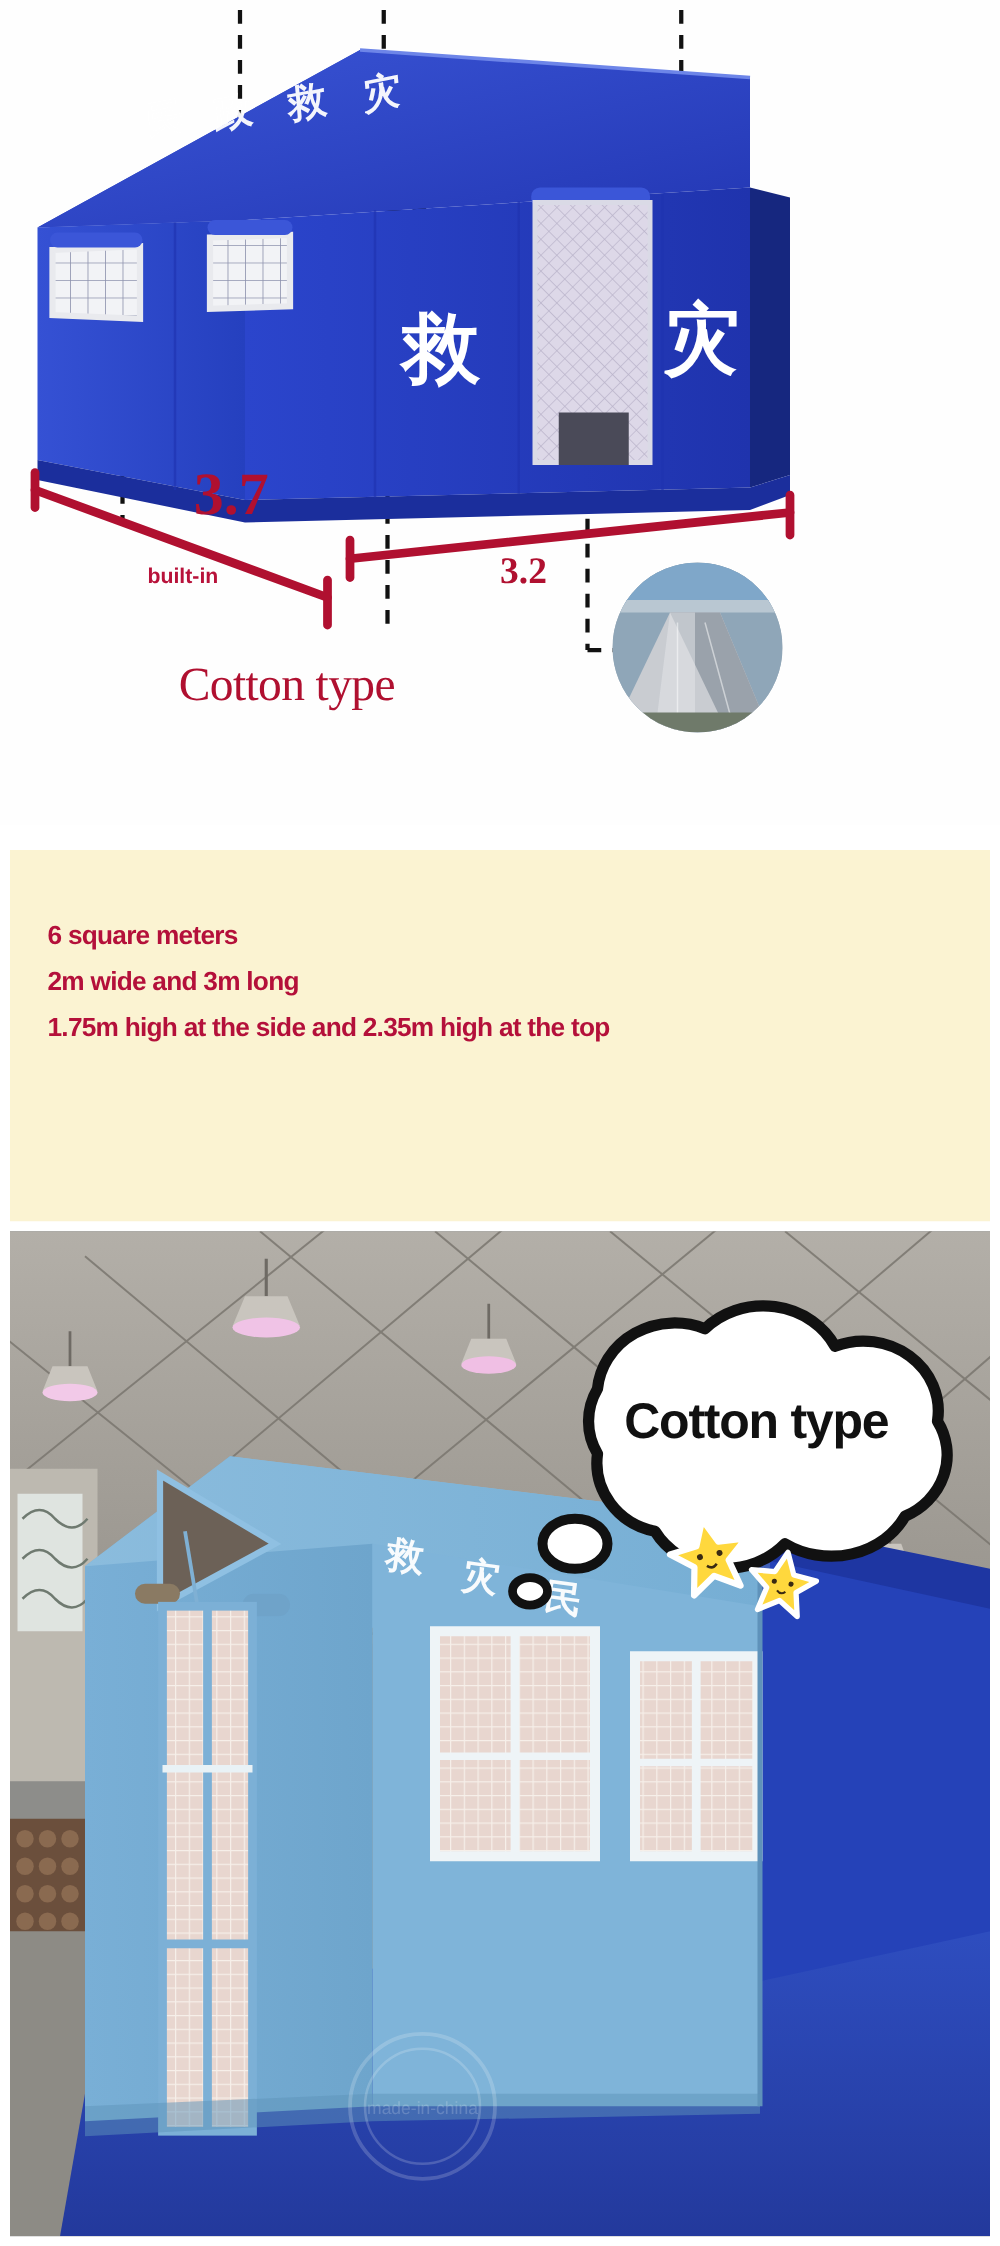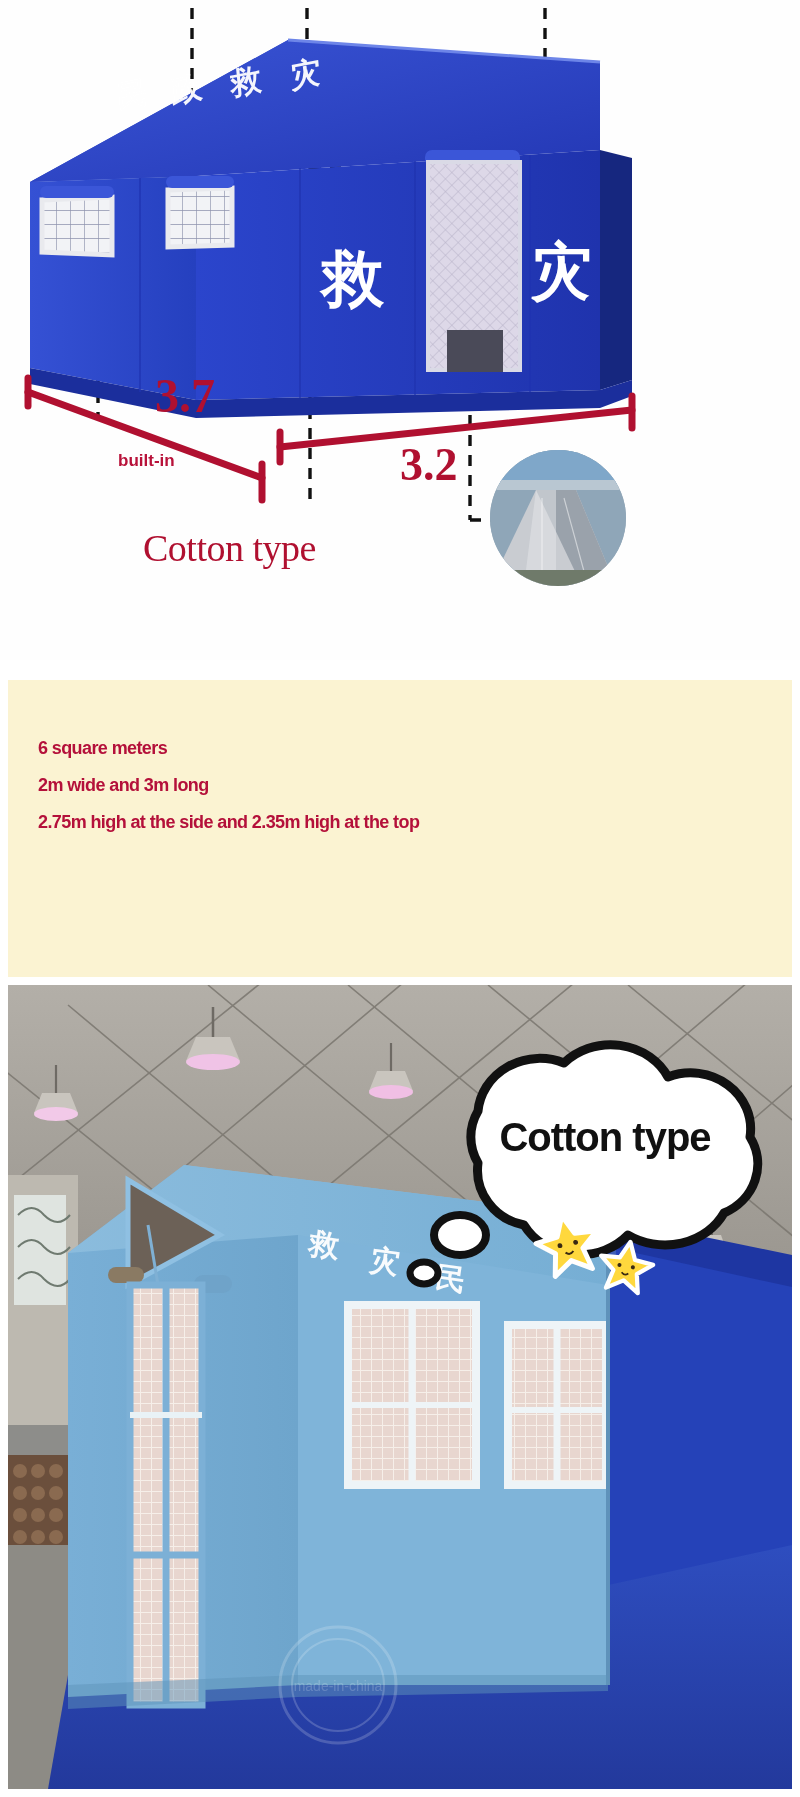--- a/index.html
+++ b/index.html
@@ -20,21 +20,21 @@
 
   .dim-label {
     position:absolute;
     color:#b01030;
     font-family:"Liberation Serif", serif;
     font-weight:700;
     line-height:1;
     white-space:nowrap;
   }
   .dim-37 { left:113px; top:372px; font-size:48px;margin-left:42px; }
-  .dim-32 { left:400px; top:442px; font-size:46px; }
+  .dim-32 { left:400px; top:442px; font-size:30px; }
   .builtin {
     position:absolute; left:78px; top:451px;
     font-family:"Liberation Sans", sans-serif;
     font-weight:700; font-size:17px; color:#b8123a;
     white-space:nowrap;
     margin-left:40px;
   }
   .cotton-caption {
     position:absolute; left:143px; top:526px;
     font-family:"Liberation Serif", serif;
@@ -53,21 +53,21 @@
     width:784px; height:297px;
     background:#fbf3d2;
   }
   .spec-list {
     position:absolute; left:30px; top:50px;
     color:#b4103a;
   }
   .spec-line {
     font-family:"Liberation Sans", sans-serif;
     font-weight:700;
-    font-size:18px;
+    font-size:21px;
     line-height:37px;
     letter-spacing:-0.6px;
     white-space:nowrap;
   }
 
   
   .panel-photo {
     position:absolute; left:8px; top:985px;
     width:784px; height:804px;
     overflow:hidden;
@@ -223,21 +223,21 @@
         </g>
         <rect y="120" width="136" height="16" fill="#6f7a6a"></rect>
       </svg>
     </div>
   </div>
 
   <div class="panel-spec">
     <div class="spec-list">
       <div class="spec-line">6 square meters</div>
       <div class="spec-line">2m wide and 3m long</div>
-      <div class="spec-line">2.75m high at the side and 2.35m high at the top</div>
+      <div class="spec-line">1.75m high at the side and 2.35m high at the top</div>
     </div>
   </div>
 
   <div class="panel-photo">
 
     <svg class="photo-svg" viewBox="0 0 784 804">
       <defs>
         <linearGradient id="ceil" x1="0" y1="0" x2="0" y2="1">
           <stop offset="0" stop-color="#b3afa8"></stop>
           <stop offset="1" stop-color="#97938c"></stop>

